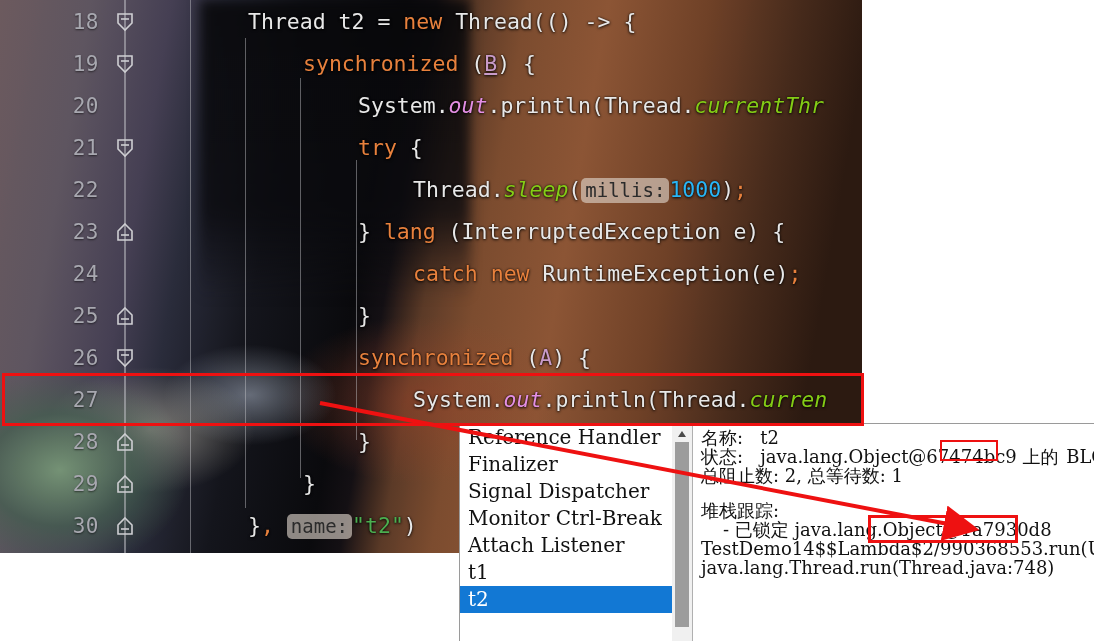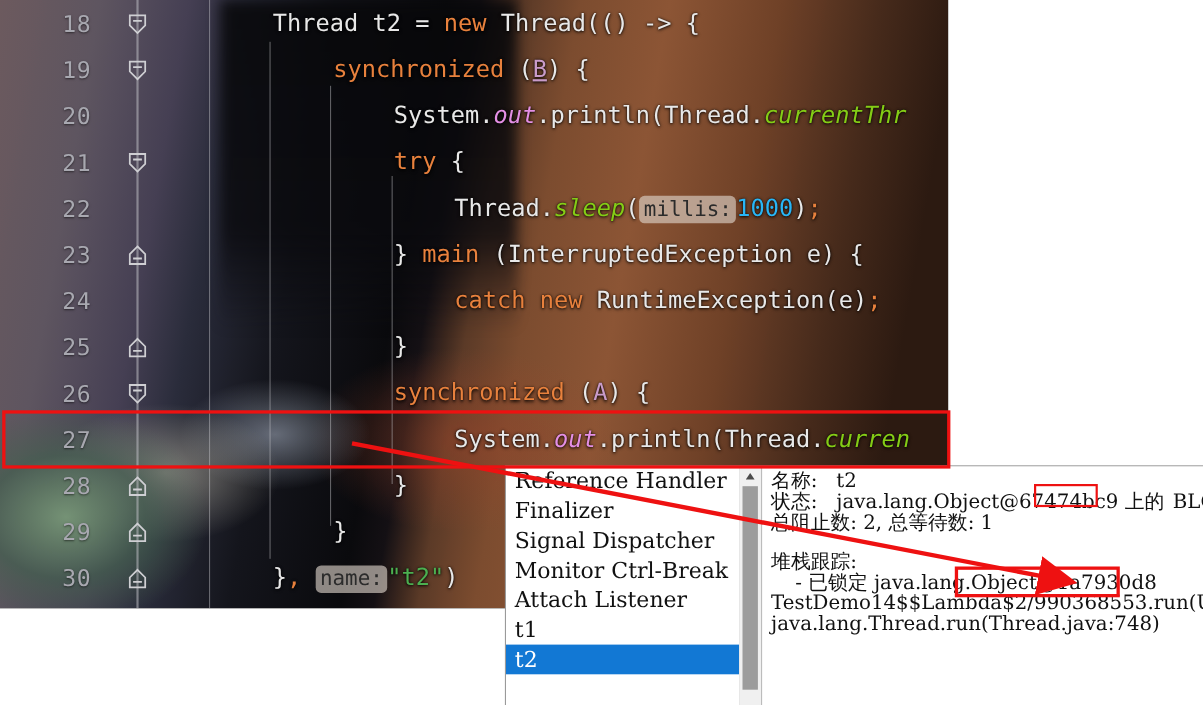--- a/index.html
+++ b/index.html
@@ -33,21 +33,21 @@
     filter:saturate(1.05);
   }
   
   #editor .slab{
     position:absolute;left:200px;top:0;width:270px;height:300px;
     background:linear-gradient(180deg, rgba(8,8,10,.88), rgba(10,10,14,.80) 70%, rgba(12,12,16,0));
     filter:blur(6px);
   }
 
   .gutter{
-    position:absolute;left:0;top:0;width:95px;height:539px;
+    position:absolute;left:16px;top:0;width:95px;height:539px;
   }
   .lineno{
     position:absolute;right:12px;width:60px;text-align:right;
     font-family:"DejaVu Sans Mono","Liberation Mono",monospace;
     font-size:21px;color:#a8a8b0;letter-spacing:.5px;
     text-shadow:0 1px 2px rgba(0,0,0,.55);
   }
   
   .foldline{
     position:absolute;left:124px;top:0;width:2px;height:553px;
@@ -217,21 +217,21 @@
   <div class="codeline" style="top:10px;left:248px"><span>Thread t2 = </span><span class="kw">new</span><span> Thread(() -&gt; {</span></div>
 
   <div class="codeline" style="top:52px;left:303px"><span class="kw">synchronized</span><span> (</span><span class="lvar uline">B</span><span>) {</span></div>
 
   <div class="codeline" style="top:94px;left:358px"><span>System.</span><span class="fieldi">out</span><span>.println(Thread.</span><span class="methi">currentThr</span></div>
 
   <div class="codeline" style="top:136px;left:358px"><span class="kw">try</span><span> {</span></div>
 
   <div class="codeline" style="top:178px;left:413px"><span>Thread.</span><span class="methi">sleep</span><span>(</span><span class="hintchip">millis:</span><span class="num">1000</span><span>)</span><span class="semi">;</span></div>
 
-  <div class="codeline" style="top:220px;left:358px"><span>} </span><span class="kw">main</span><span> (InterruptedException e) {</span></div>
+  <div class="codeline" style="top:220px;left:358px"><span>} </span><span class="kw">lang</span><span> (InterruptedException e) {</span></div>
 
   <div class="codeline" style="top:262px;left:413px"><span class="kw">catch</span><span> </span><span class="kw">new</span><span> RuntimeException(e)</span><span class="semi">;</span></div>
 
   <div class="codeline" style="top:304px;left:358px"><span>}</span></div>
 
   <div class="codeline" style="top:346px;left:358px"><span class="kw">synchronized</span><span> (</span><span class="lvar">A</span><span>) {</span></div>
 
   <div class="codeline" style="top:388px;left:413px"><span>System.</span><span class="fieldi">out</span><span>.println(Thread.</span><span class="methi">curren</span></div>
 
   <div class="codeline" style="top:430px;left:358px"><span>}</span></div>

